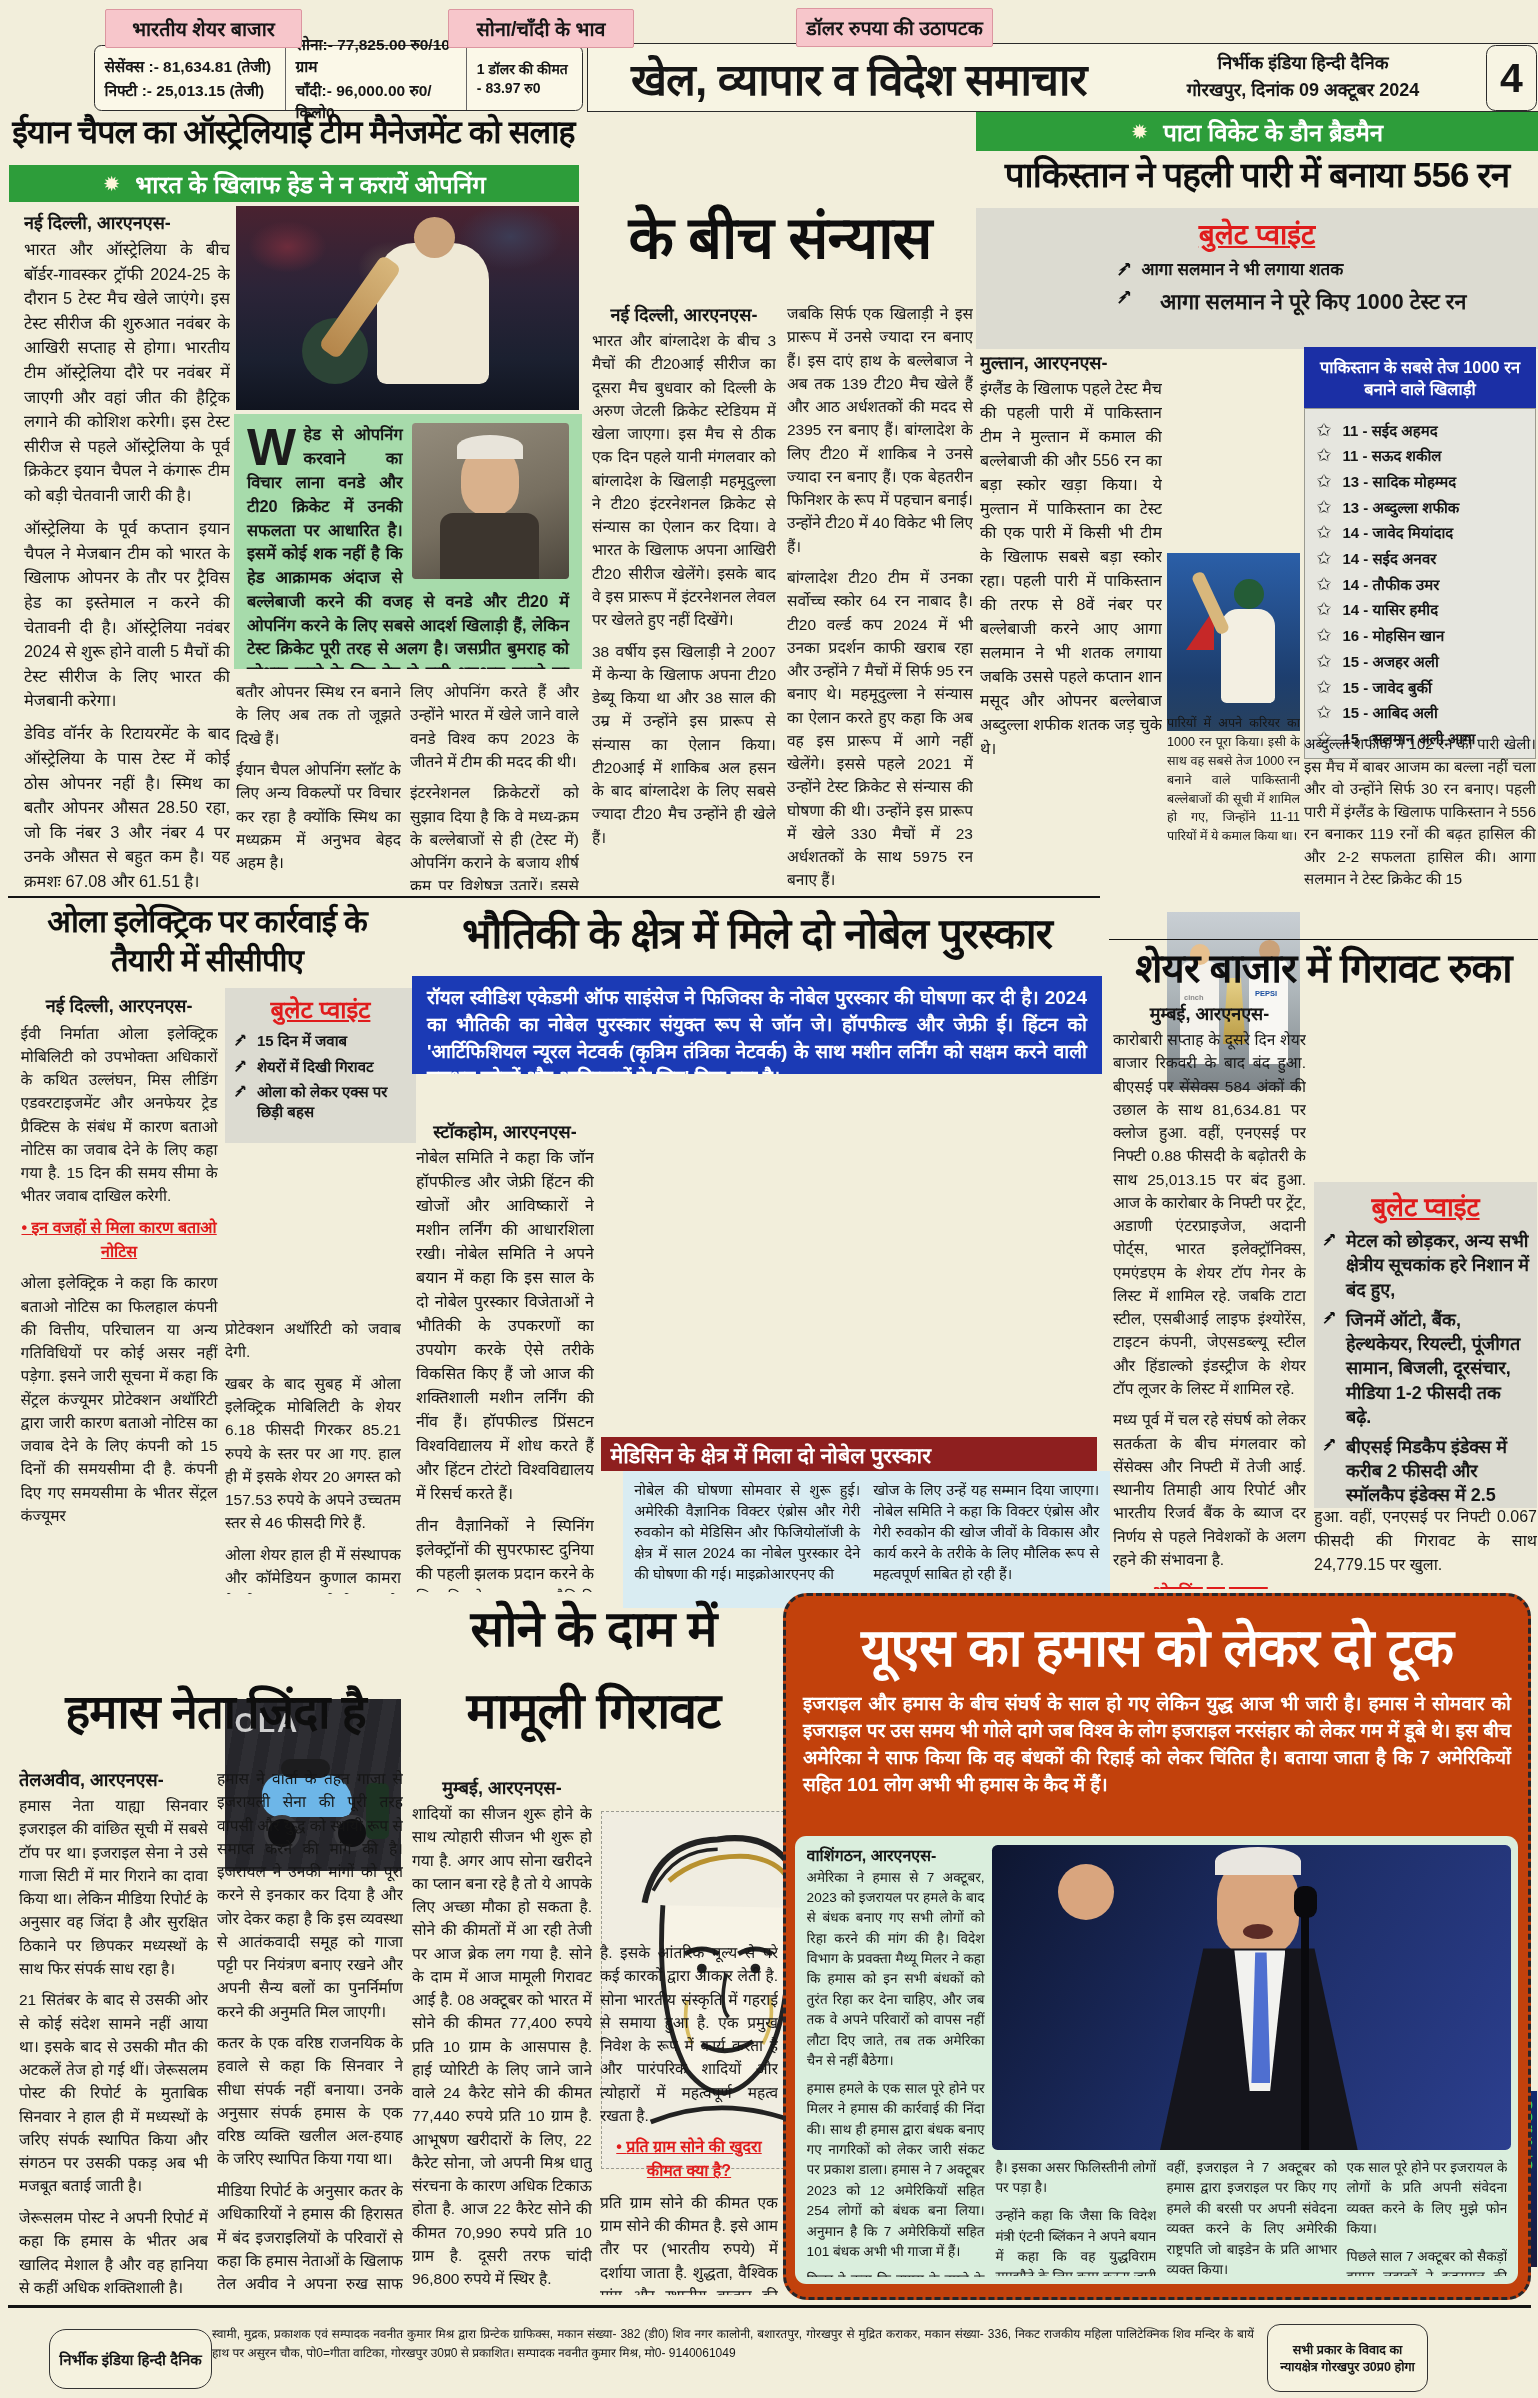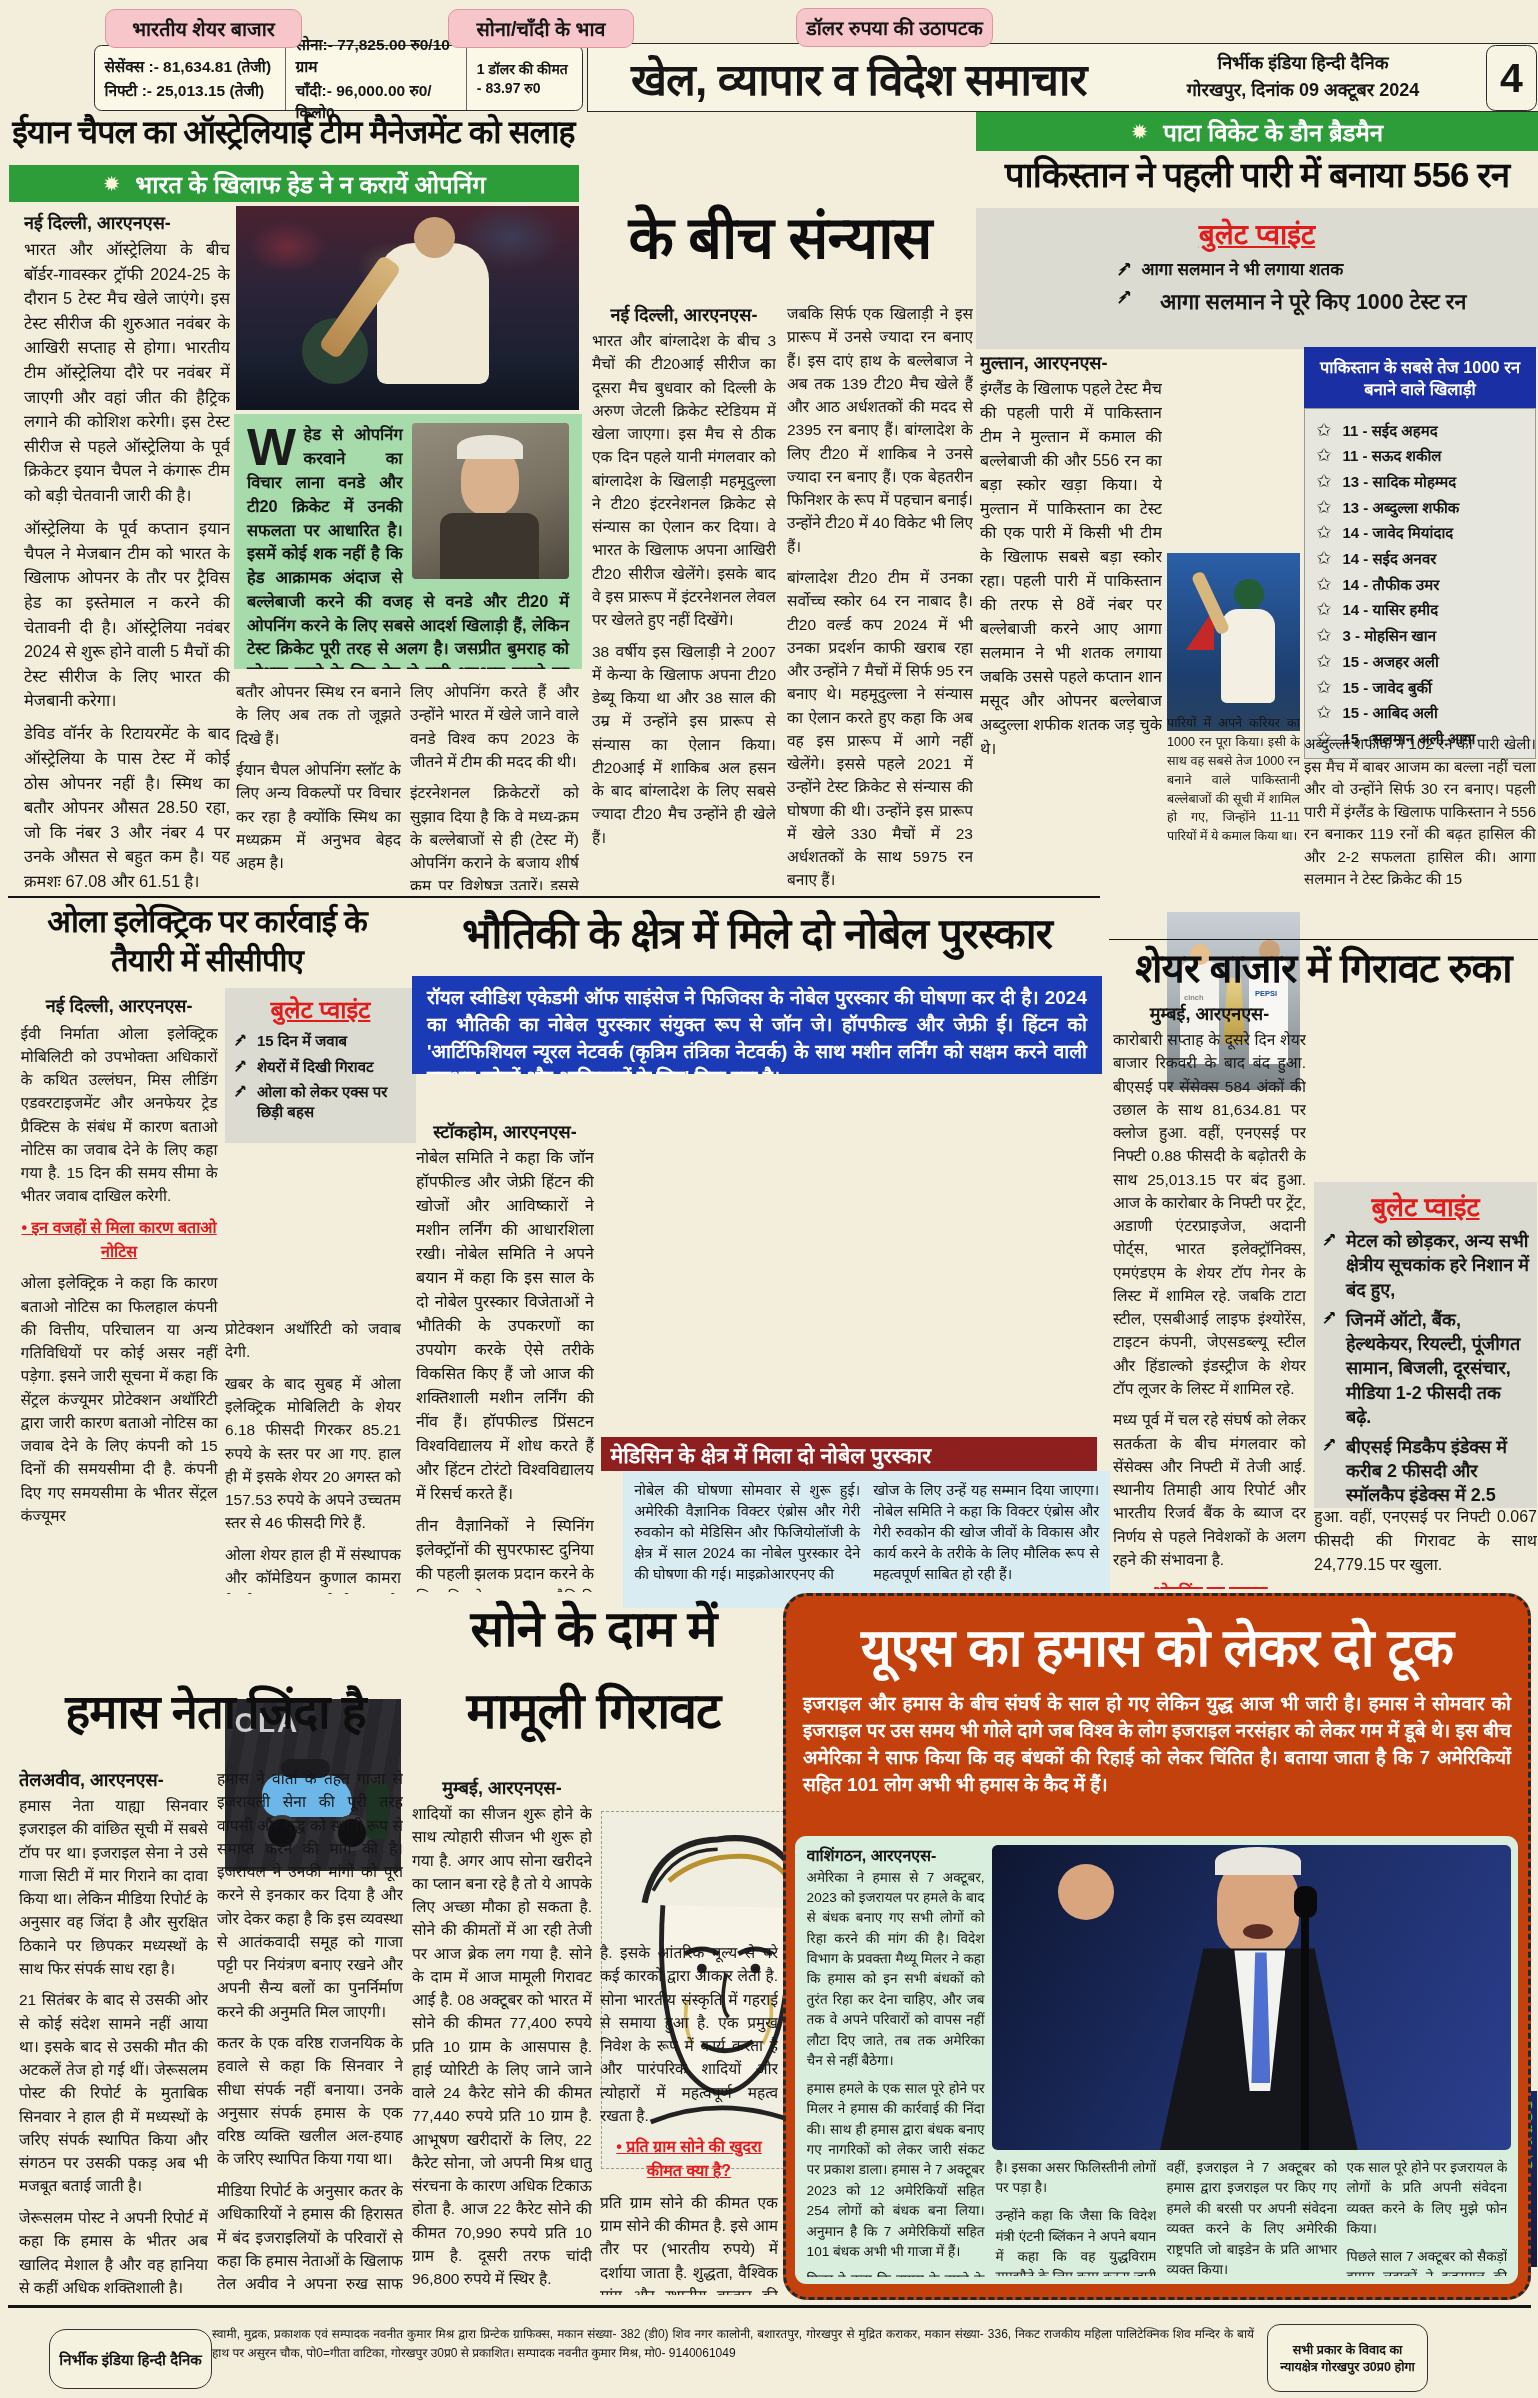--- a/index.html
+++ b/index.html
@@ -1,20 +1,20 @@
 <!DOCTYPE html>
 <html style="font-size:15px"><head>
 <meta charset="utf-8">
 <style>
   html,body{margin:0;padding:0;background:#9a9a92;}
   #page{position:relative;width:1538px;height:2399px;margin:0 auto;background:#f2eedb;
         font-family:"Liberation Sans","DejaVu Sans",sans-serif;color:#161616;overflow:hidden;}
   .abs{position:absolute;}
   
-  .chip{background:#f7c6cb;border:1.9px solid #dc96a0;border-radius:10px;display:flex;align-items:center;
+  .chip{background:#f7c6cb;border:1.9px solid #dc96a0;border-radius:2px;display:flex;align-items:center;
         justify-content:center;font-weight:bold;font-size:19.7px;z-index:5;}
   .infobox{background:#fbf8e8;border:1.9px solid #2b2b2b;border-radius:7.5px;display:flex;z-index:2;}
   .infocell{padding:3.7px 9.4px;display:flex;flex-direction:column;justify-content:center;gap:2.8px;
             font-weight:bold;font-size:15.5px;border-right:1.9px solid #666;}
   .infocell:last-child{border-right:none;justify-content:center;}
   .mast{background:#f7f4e3;border:1.9px solid #2b2b2b;display:flex;align-items:center;z-index:1;}
   .mast-title{font-size:44px;font-weight:900;letter-spacing:-0.9px;padding-left:43px;white-space:nowrap;}
   .mast-right{position:absolute;right:73px;top:5.6px;width:328px;text-align:center;font-weight:bold;font-size:18px;line-height:1.55;}
   .pagebox{background:#f7f4e3;border:1.9px solid #2b2b2b;border-radius:9.4px;display:flex;align-items:center;
            justify-content:center;font-size:41px;font-weight:bold;z-index:3;}
@@ -243,21 +243,21 @@
         <div class="bl-row">
         <span class="star">✩</span>
         <span>14 - तौफीक उमर</span>
       </div>
         <div class="bl-row">
         <span class="star">✩</span>
         <span>14 - यासिर हमीद</span>
       </div>
         <div class="bl-row">
         <span class="star">✩</span>
-        <span>3 - मोहसिन खान</span>
+        <span>16 - मोहसिन खान</span>
       </div>
         <div class="bl-row">
         <span class="star">✩</span>
         <span>15 - अजहर अली</span>
       </div>
         <div class="bl-row">
         <span class="star">✩</span>
         <span>15 - जावेद बुर्की</span>
       </div>
         <div class="bl-row">

